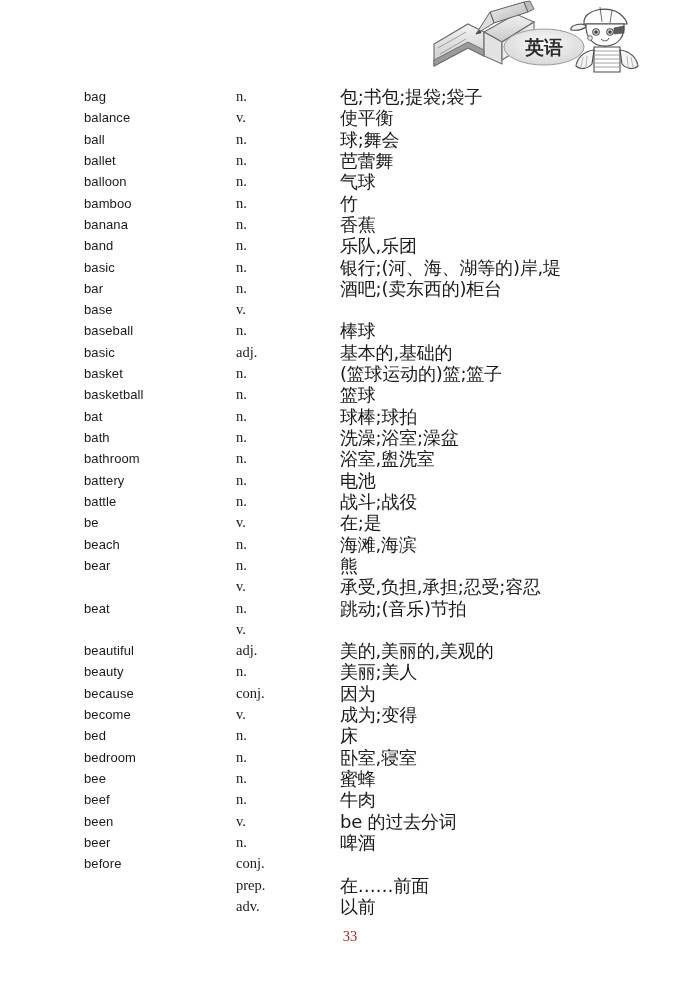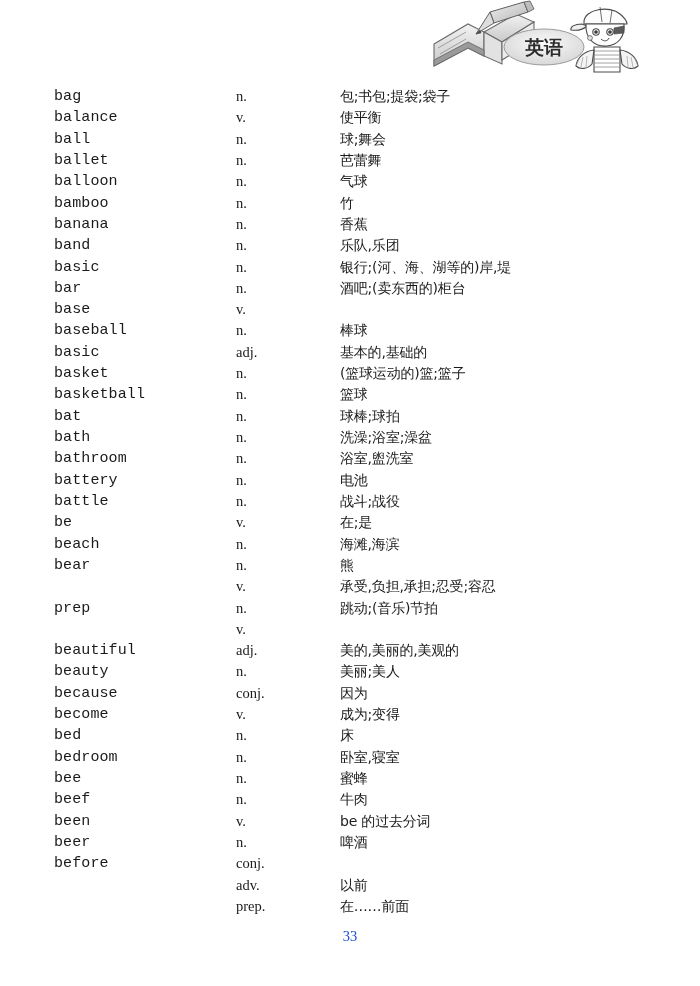--- a/index.html
+++ b/index.html
@@ -34,52 +34,52 @@
     width: 700px;
   }
   .vocab-row {
     position: relative;
     height: 21.32px;
     line-height: 21.32px;
     white-space: nowrap;
   }
   .col-word {
     position: absolute;
-    left: 54px;
+    left: 84px;
     top: 0;
-    font-size: 15px;
-    font-family: Liberation Mono, monospace;
+    font-size: 13px;
+    font-family: Liberation Sans, sans-serif;
     letter-spacing: 0.1px;
   }
   .col-pos {
     position: absolute;
     left: 236px;
     top: 0;
     font-size: 14.5px;
     font-family: "Liberation Serif", "DejaVu Serif", serif;
   }
   .col-def {
     position: absolute;
     left: 340px;
     top: 0;
-    font-size: 14px;
+    font-size: 18px;
     font-family: "DejaVu Sans", "Liberation Sans", sans-serif;
     letter-spacing: -0.2px;
   }
 
   
   .page-number {
     position: absolute;
     top: 928px;
     left: 0;
     width: 700px;
     text-align: center;
     font-size: 14.5px;
     font-family: "Liberation Serif", "DejaVu Serif", serif;
-    color: #1d4ed8;
+    color: #b91c1c;
   }
 </style>
 </head>
 <body>
 
 <div class="header-art">
   <svg width="276" height="76" viewBox="0 0 276 76" xmlns="http://www.w3.org/2000/svg">
     <defs>
       <linearGradient id="bookGrad" x1="0" y1="0" x2="0" y2="1">
         <stop offset="0%" stop-color="#f2f2f2"></stop>
@@ -264,21 +264,21 @@
       <span class="col-word">bear</span>
       <span class="col-pos">n.</span>
       <span class="col-def">熊</span>
     </div>
     <div class="vocab-row">
       <span class="col-word"></span>
       <span class="col-pos">v.</span>
       <span class="col-def">承受,负担,承担;忍受;容忍</span>
     </div>
     <div class="vocab-row">
-      <span class="col-word">prep</span>
+      <span class="col-word">beat</span>
       <span class="col-pos">n.</span>
       <span class="col-def">跳动;(音乐)节拍</span>
     </div>
     <div class="vocab-row">
       <span class="col-word"></span>
       <span class="col-pos">v.</span>
     </div>
     <div class="vocab-row">
       <span class="col-word">beautiful</span>
       <span class="col-pos">adj.</span>
@@ -328,23 +328,23 @@
       <span class="col-word">beer</span>
       <span class="col-pos">n.</span>
       <span class="col-def">啤酒</span>
     </div>
     <div class="vocab-row">
       <span class="col-word">before</span>
       <span class="col-pos">conj.</span>
     </div>
     <div class="vocab-row">
       <span class="col-word"></span>
+      <span class="col-pos">prep.</span>
+      <span class="col-def">在……前面</span>
+    </div>
+    <div class="vocab-row">
+      <span class="col-word"></span>
       <span class="col-pos">adv.</span>
       <span class="col-def">以前</span>
     </div>
-    <div class="vocab-row">
-      <span class="col-word"></span>
-      <span class="col-pos">prep.</span>
-      <span class="col-def">在……前面</span>
-    </div>
   </div>
 
 <div class="page-number">33</div>
 
 </body></html>

